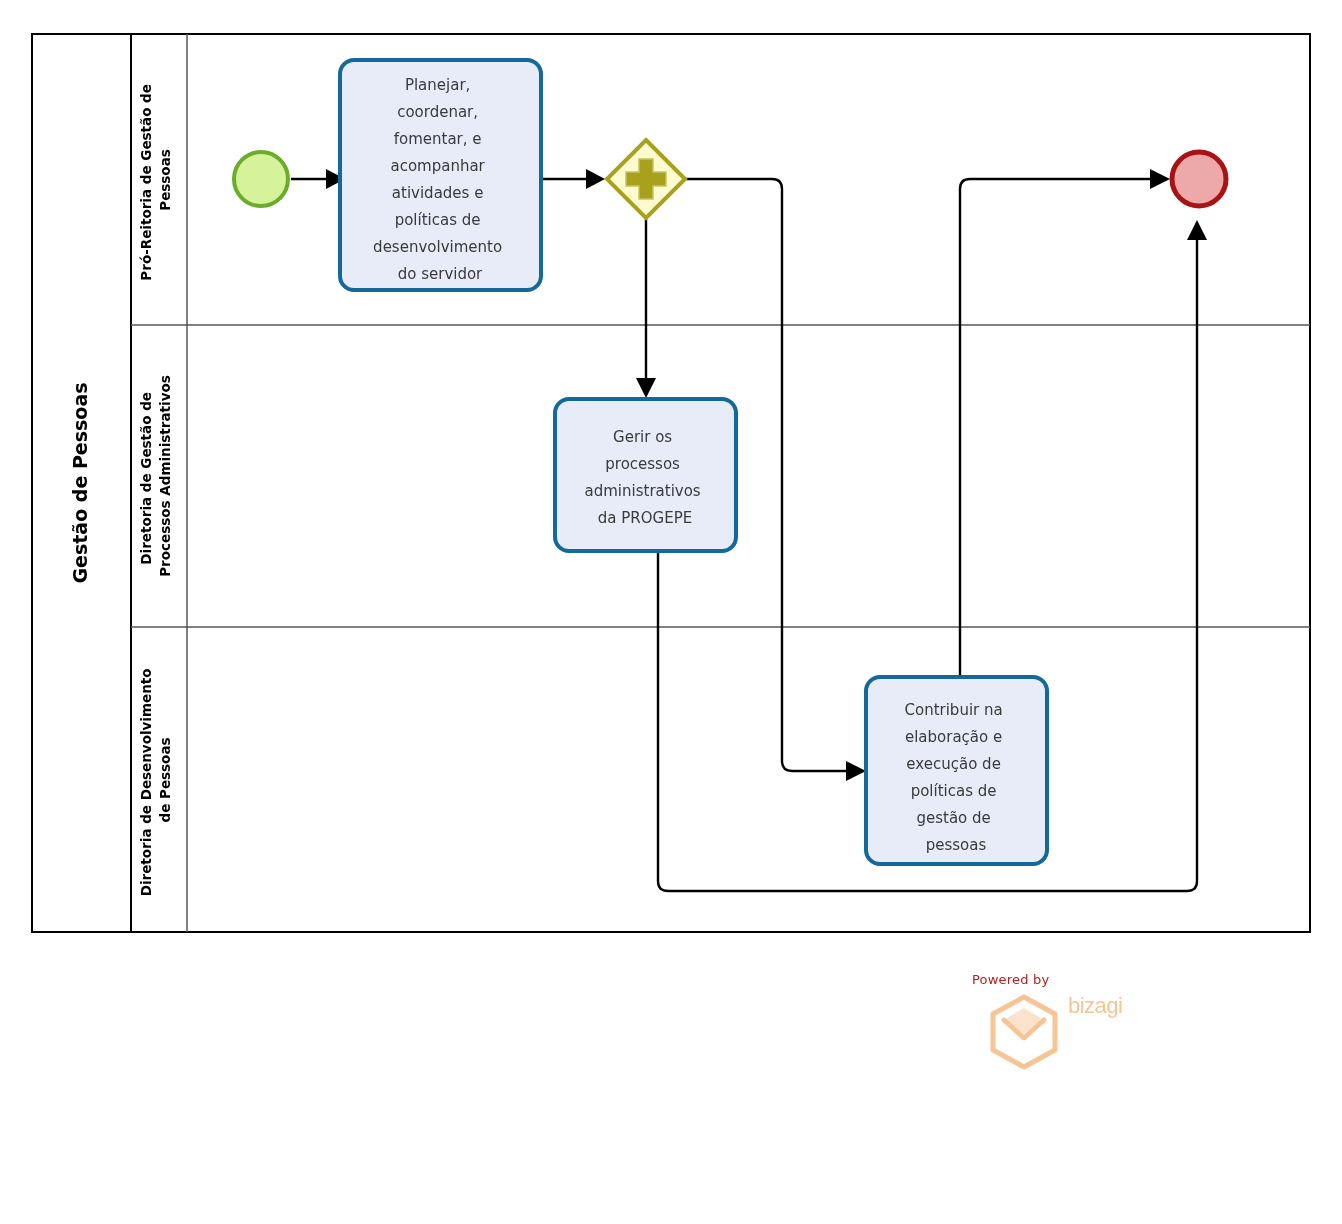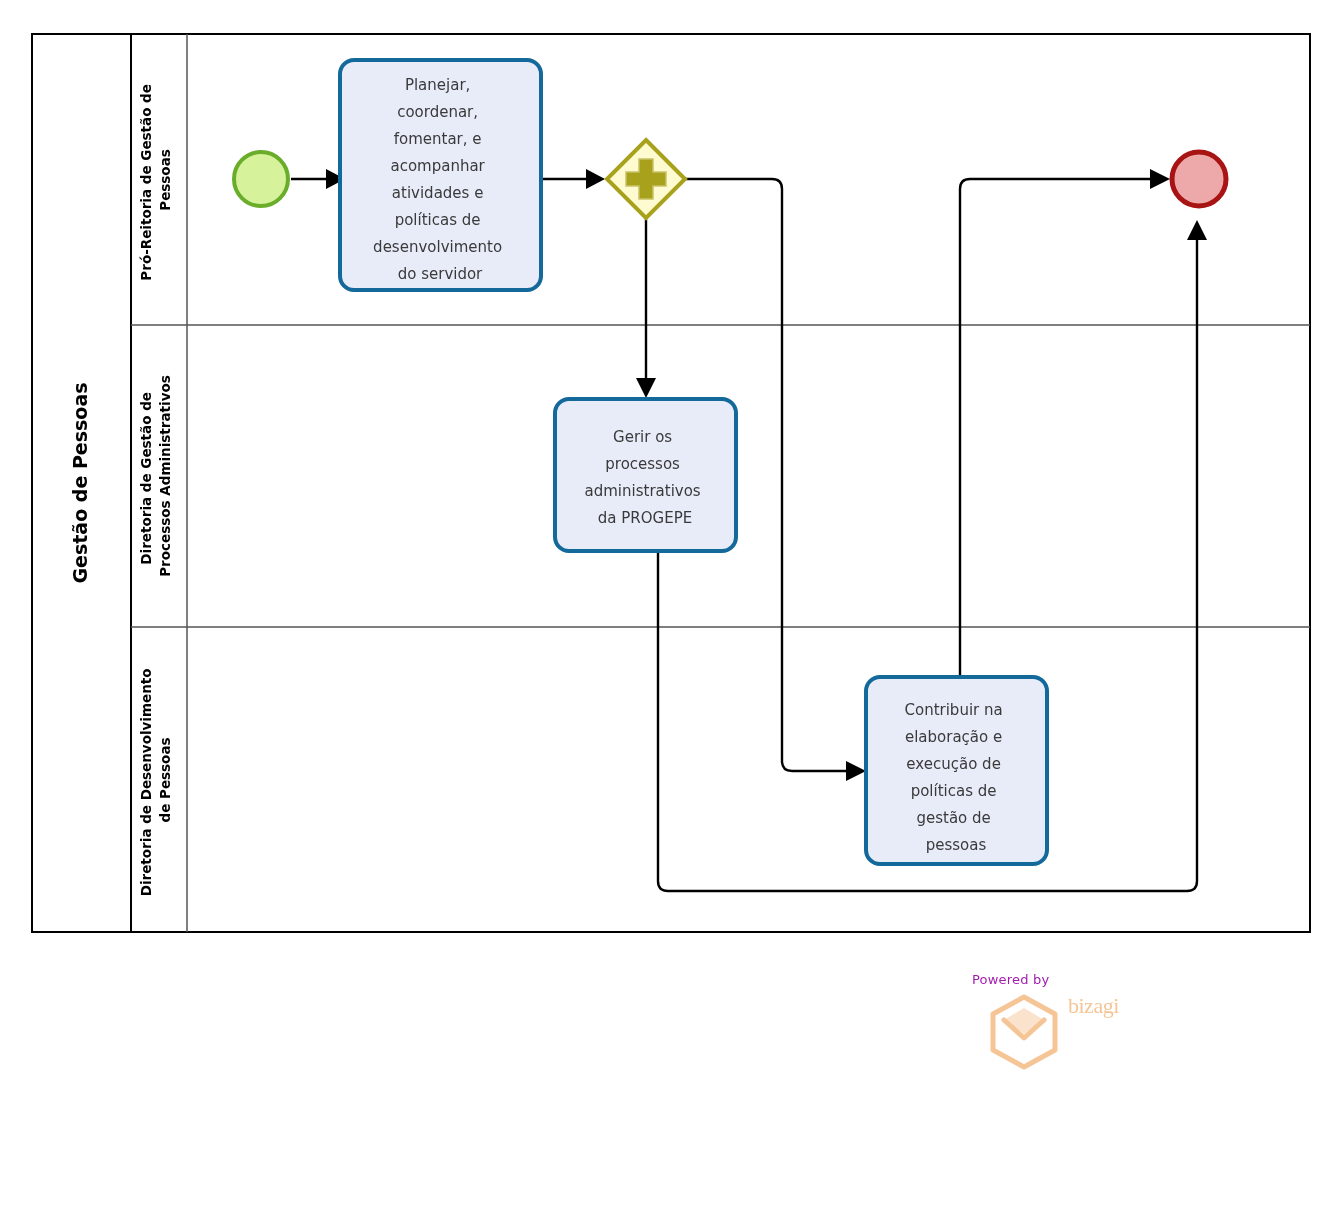--- a/index.html
+++ b/index.html
@@ -90,33 +90,33 @@
     top: 972px;
     width: 290px;
     height: 100px;
   }
   .wm-powered {
     position: absolute;
     left: 0px;
     top: 0px;
     font-family: "DejaVu Sans", "Liberation Sans", sans-serif;
     font-size: 13px;
-    color: #a21caf;
+    color: #b91c1c;
     letter-spacing: 0.2px;
   }
   .wm-hex {
     position: absolute;
     left: 16px;
     top: 22px;
   }
   .wm-bizagi {
     position: absolute;
     left: 96px;
     top: 21px;
-    font-family: Liberation Serif, serif;
+    font-family: Liberation Sans, sans-serif;
     font-size: 22px;
     color: #f5c596;
     letter-spacing: -0.5px;
   }
   .wm-modeler {
     position: absolute;
     left: 94px;
     top: 38px;
     font-family: "DejaVu Sans", "Liberation Sans", sans-serif;
     font-size: 42px;

